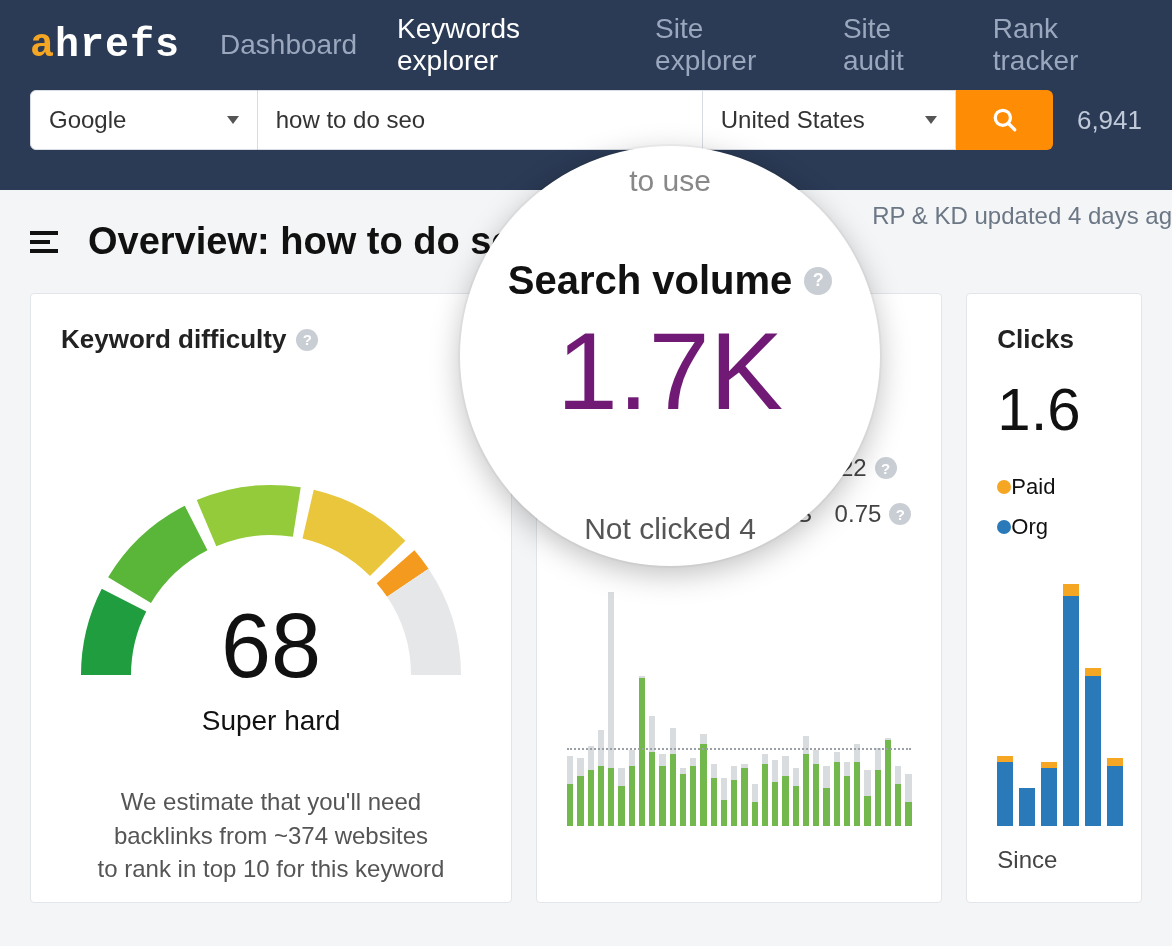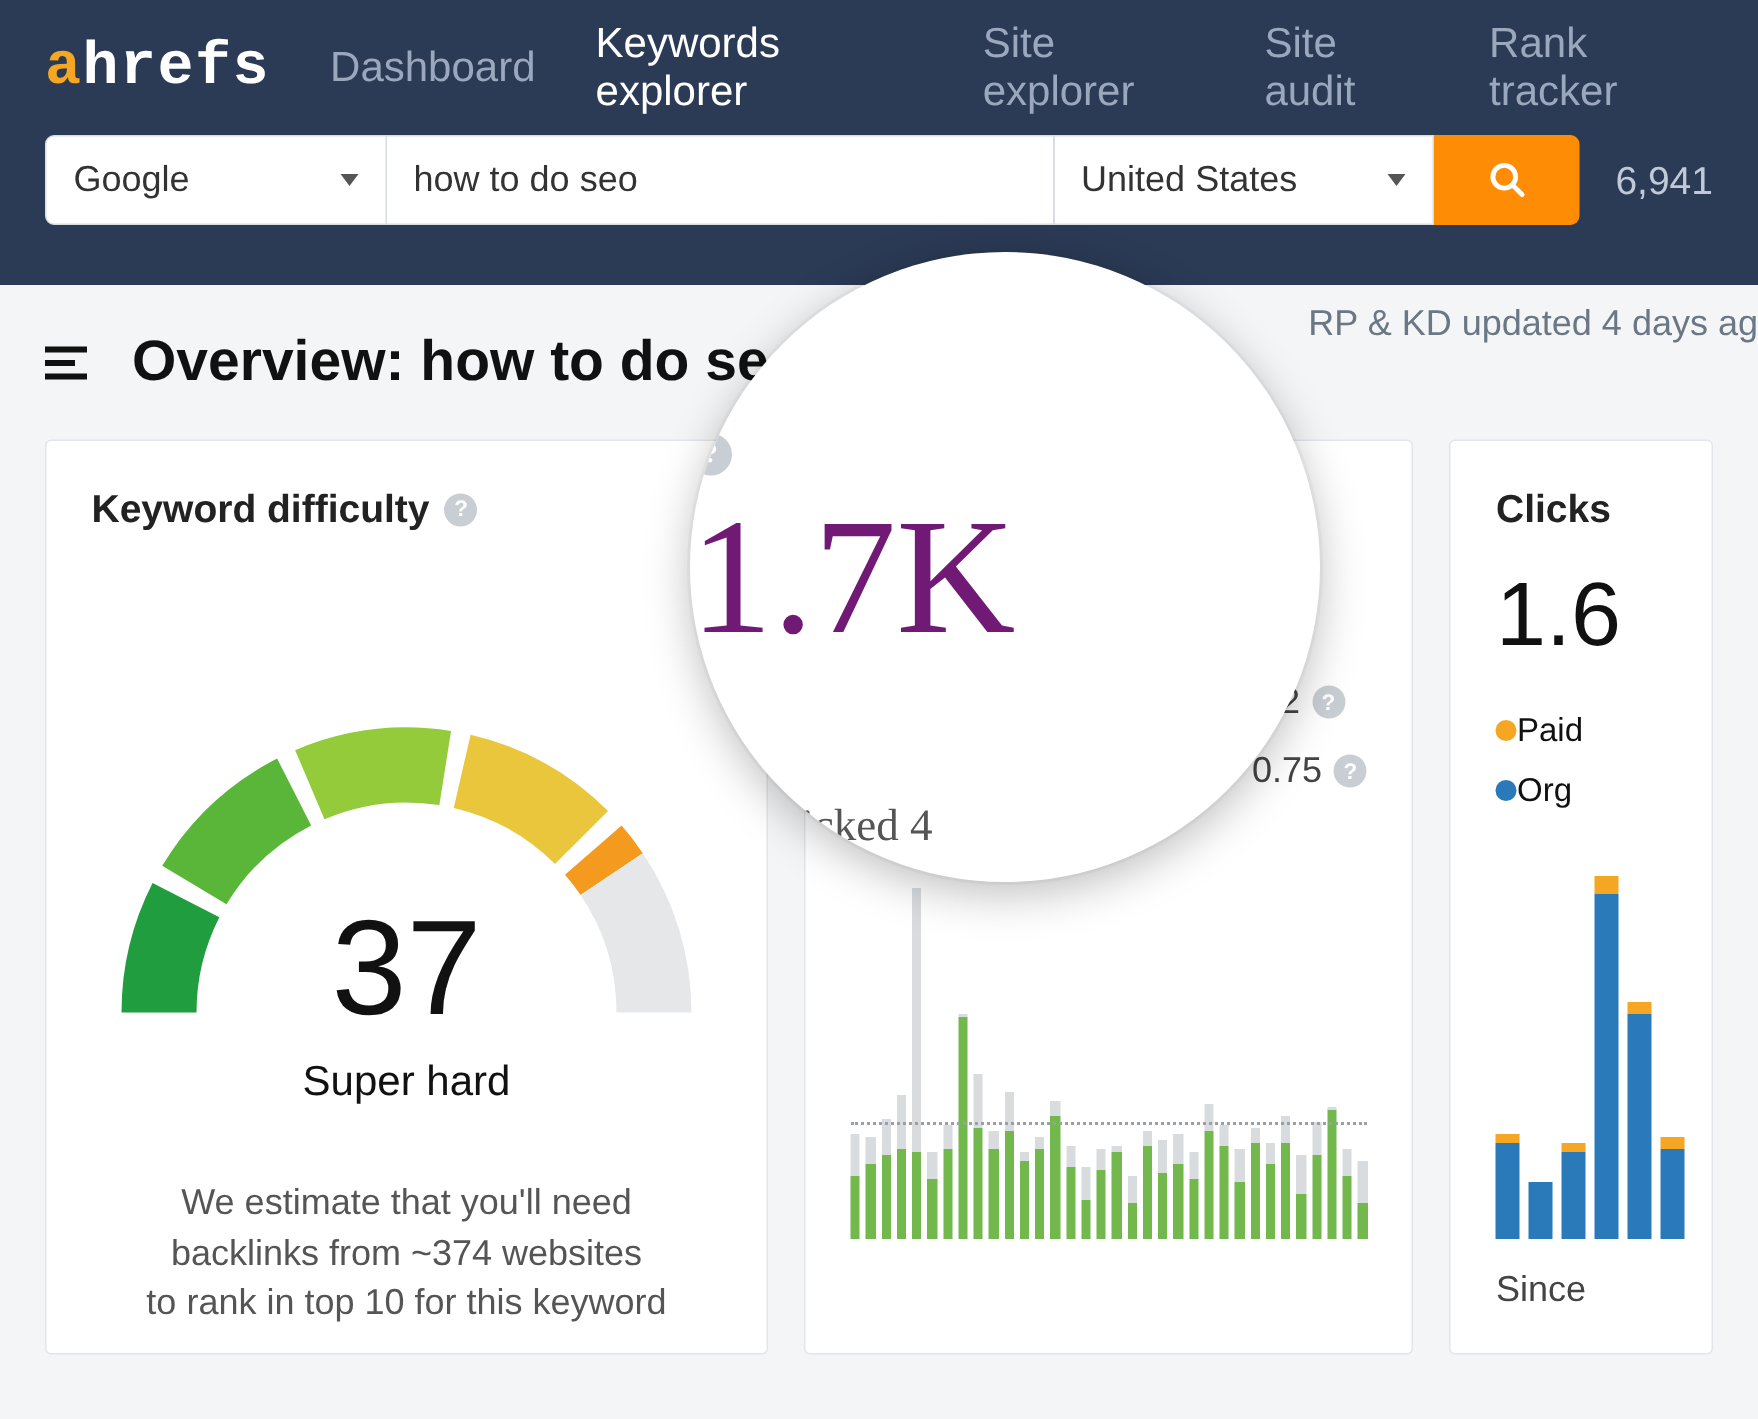--- a/index.html
+++ b/index.html
@@ -194,28 +194,28 @@
   .legend { margin-top: 30px; display:flex; flex-direction:column; gap:14px; font-size:22px;}
   .legend-item { display:flex; align-items:center; }
   .dot { width:14px; height:14px; border-radius:50%; display:inline-block; }
   .clicks-chart { position:absolute; left:30px; bottom:76px; height:260px; width:150px; display:flex; align-items:flex-end; gap:6px; }
   .cbar { width:16px; display:flex; flex-direction:column; justify-content:flex-end; }
   .cbar .org { background:#2a7ab9; }
   .cbar .paid { background:#f5a623; }
   
   .magnifier {
     position:absolute;
-    top: 168px; left: 460px;
+    top: 146px; left: 460px;
     width: 420px; height: 420px;
     border-radius: 50%;
     background: #fff;
     box-shadow: 0 8px 30px rgba(0,0,0,0.25), 0 0 0 2px rgba(0,0,0,0.03);
     overflow: hidden;
     z-index: 50;
-    display:flex; flex-direction:column; justify-content:center;font-family:Liberation Serif, serif;
+    display:flex; flex-direction:column; align-items:center; justify-content:center;
   }
   .mag-top {
     position:absolute; top:18px;
     font-size: 30px; color:#888;
   }
   .mag-title {
     font-size: 40px; font-weight:700; color:#111;
     display:flex; align-items:center; gap:12px;
     margin-top: -20px;
   }
@@ -291,21 +291,21 @@
       </div>
       <div class="gauge-wrap">
         <svg id="gauge-svg" width="420" height="270" viewBox="0 0 420 270">
             <path d="M 20 230.00000000000003 A 190 190 0 0 1 40.70876040421007 143.74180504948623 L 85.25908661362847 166.4413300364635 A 140 140 0 0 0 70 230.00000000000003 Z" fill="#1f9d3f"></path>
             <path d="M 47.13821286659865 132.1427657670897 A 190 190 0 0 1 123.74180504948609 60.708760404210125 L 146.44133003646343 105.25908661362851 A 140 140 0 0 0 89.99657790170427 157.89466951259243 Z" fill="#59b638"></path>
             <path d="M 135.76108558703797 55.10407784403634 A 190 190 0 0 1 239.72254835764383 42.33921528692383 L 231.9008251056323 91.72363231668072 A 140 140 0 0 0 155.29764201150167 101.12932051665837 Z" fill="#93cb3a"></path>
             <path d="M 252.74070032533433 44.86968769080531 A 190 190 0 0 1 344.350288425444 95.64971157455594 L 308.99494936611666 131.00505063388334 A 140 140 0 0 0 241.4931476081411 93.58819093006707 Z" fill="#e9c63c"></path>
             <path d="M 353.39482024232666 105.3487844918036 A 190 190 0 0 1 367.51713878545786 123.753348340558 L 326.0652601577058 151.7129935140954 A 140 140 0 0 0 315.6593412311881 138.15173594132898 Z" fill="#f49a1f"></path>
             <path d="M 367.51713878545786 123.753348340558 A 190 190 0 0 1 400 229.99999999999994 L 350 229.99999999999997 A 140 140 0 0 0 326.0652601577058 151.7129935140954 Z" fill="#e5e7e9"></path>
           </svg>
-        <div class="kd-value">37</div>
+        <div class="kd-value">68</div>
         <div class="kd-label">Super hard</div>
       </div>
       <div class="kd-desc">
         <div>We estimate that you'll need</div>
         <div>backlinks from ~374 websites</div>
         <div>to rank in top 10 for this keyword</div>
       </div>
     </div>
 
     <div class="card sv">
@@ -503,17 +503,18 @@
         </div>
       <div class="since">Since</div>
     </div>
 
   </div>
 </div>
 
 <div class="magnifier">
   <div class="mag-top">to use</div>
   <div class="mag-title">
+    <span>Search volume</span>
     <span class="help">?</span>
   </div>
   <div class="mag-value">1.7K</div>
   <div class="mag-bottom">Not clicked 4</div>
 </div>
 
 </body></html>

